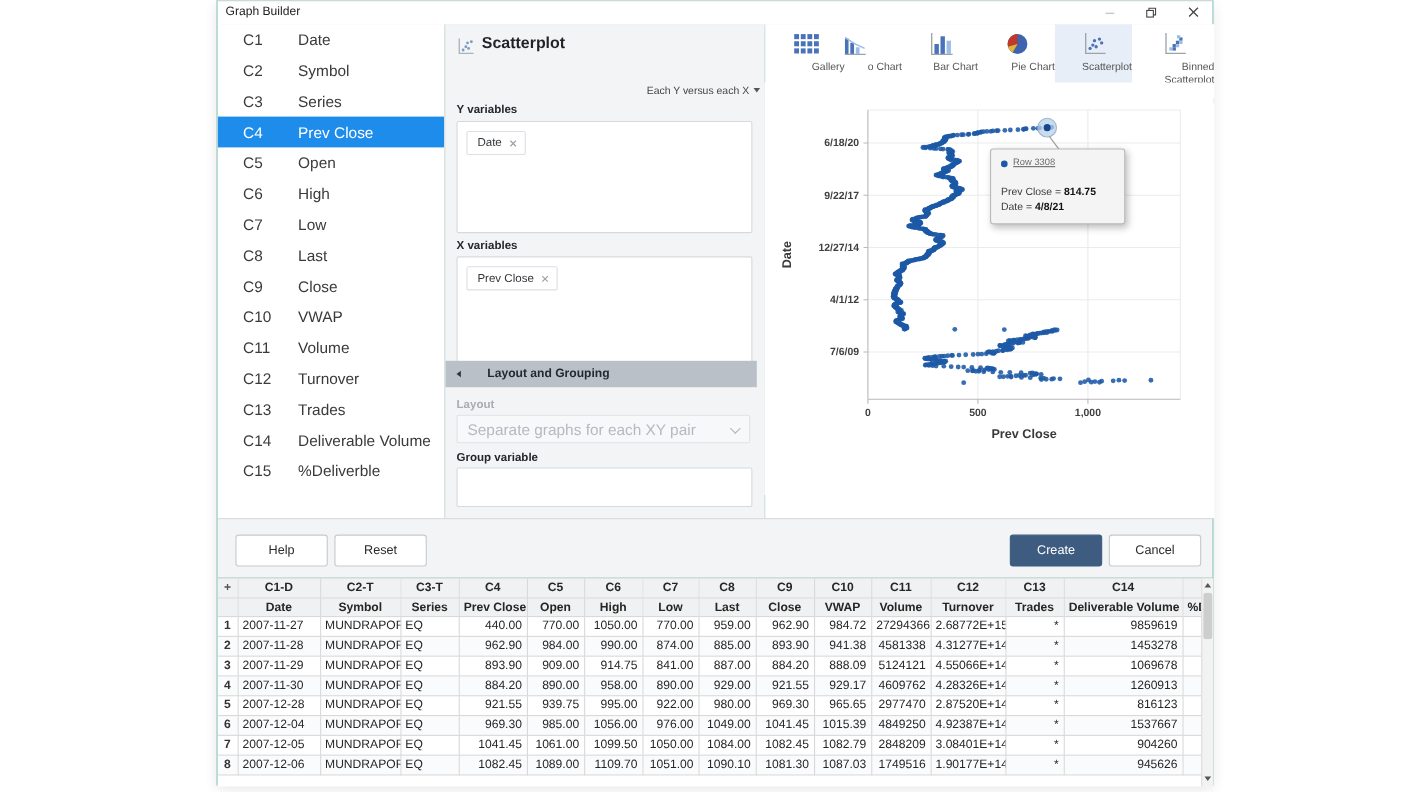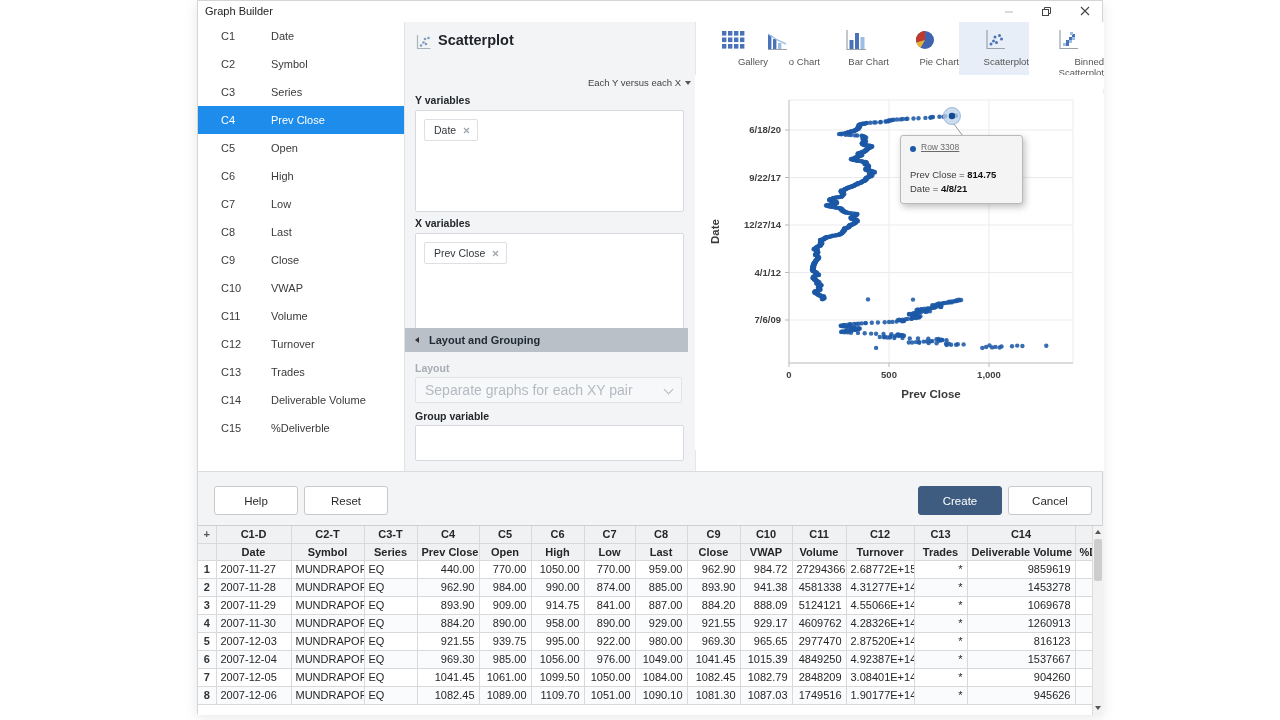--- a/index.html
+++ b/index.html
@@ -6,39 +6,39 @@
   .canvas{position:relative;width:1280px;height:720px;background:#fff;overflow:hidden;
           font-family:"Liberation Sans",sans-serif;color:#222;}
   .dialog{position:absolute;left:197px;top:0;width:906px;height:714px;background:#14b8a6;
           border:1px solid #d5d5d5;box-shadow:0 3px 12px rgba(0,0,0,.10);box-sizing:border-box;}
   .titlebar{position:absolute;left:0;top:0;width:100%;height:21px;border-bottom:1px solid #e5e5e5;background:#fff;}
   .title{position:absolute;left:7px;top:4px;font-size:11px;color:#222;}
   .winbtn{position:absolute;top:0;width:30px;height:20px;display:flex;align-items:center;justify-content:center;}
   .winbtn svg{display:block}
   
   .left-panel{position:absolute;left:0;top:21px;width:206px;height:449px;background:#fff;overflow:hidden;}
-  .col-item{position:relative;height:28px;line-height:28px;font-size:11px;color:#3a3a3a;cursor:default;text-align:center;}
+  .col-item{position:relative;height:28px;line-height:28px;font-size:14px;color:#3a3a3a;cursor:default;text-align:center;}
   .col-item .col-id{position:absolute;left:23px;}
   .col-item .col-label{position:absolute;left:73px;}
   .col-item.selected{background:#1d8ceb;color:#fff;}
   
   .mid-panel{position:absolute;left:206px;top:21px;width:291px;height:449px;background:#f3f4f6;
              border-left:1px solid #e2e2e2;box-sizing:border-box;}
   .mid-abs{position:absolute;}
   .builder-title{font-size:14.5px;font-weight:700;color:#1f2328;}
   .mode-dd{position:absolute;left:120px;top:55px;width:166px;text-align:right;font-size:9.5px;color:#444;cursor:default;}
   .tri-down{display:inline-block;width:0;height:0;border-left:3.5px solid transparent;
             border-right:3.5px solid transparent;border-top:4px solid #555;margin-left:4px;vertical-align:1px;}
   .field-label{font-size:10.5px;font-weight:700;color:#23272b;}
   .drop-box{position:absolute;background:#fff;border:1px solid #d6d9dd;border-radius:2px;}
   .chip{position:absolute;left:8px;top:8px;background:#fff;border:1px solid #dcdfe3;border-radius:2px;
         padding:4px 7px 4px 9px;font-size:10.5px;color:#33373b;display:flex;align-items:center;gap:7px;}
   .chip-x svg{display:block}
   .section-bar{position:absolute;left:206px;top:327px;width:283px;height:24px;background:#b9c0c8;
-               display:flex;align-items:center;padding-left:10px;box-sizing:border-box;gap:10px;}
+               display:flex;align-items:center;padding-left:10px;box-sizing:border-box;gap:24px;}
   .section-bar .label{font-size:11px;font-weight:700;color:#1f2933;}
   .tri-collapse{width:0;height:0;border-top:3.5px solid transparent;border-bottom:3.5px solid transparent;
                 border-right:4.5px solid #333;}
   .disabled-label{color:#a8adb3;}
   .select{position:absolute;background:#f7f8f9;border:1px solid #dfe2e6;border-radius:2px;
           font-size:14px;color:#b4bac0;line-height:24px;padding-left:9px;box-sizing:border-box;}
   .select .chev{position:absolute;right:9px;top:8px;width:6px;height:6px;border-right:1.5px solid #b4bac0;
                 border-bottom:1.5px solid #b4bac0;transform:rotate(45deg);}
   .vscroll{position:absolute;left:489px;top:0;width:8px;height:449px;background:#eceded;}
   .vscroll .thumb{position:absolute;left:1px;top:3px;width:6px;height:285px;background:#a6a6a6;border-radius:3px;}
@@ -1510,21 +1510,21 @@
               <td class="ar">921.55</td>
               <td class="ar">929.17</td>
               <td class="ar">4609762</td>
               <td class="ar">4.28326E+14</td>
               <td class="ar">*</td>
               <td class="ar">1260913</td>
               <td class="al"></td>
             </tr>
             <tr>
               <td class="rownum">5</td>
-              <td class="al">2007-12-03</td>
+              <td class="al">2007-12-28</td>
               <td class="al">MUNDRAPORT</td>
               <td class="al">EQ</td>
               <td class="ar">921.55</td>
               <td class="ar">939.75</td>
               <td class="ar">995.00</td>
               <td class="ar">922.00</td>
               <td class="ar">980.00</td>
               <td class="ar">969.30</td>
               <td class="ar">965.65</td>
               <td class="ar">2977470</td>

